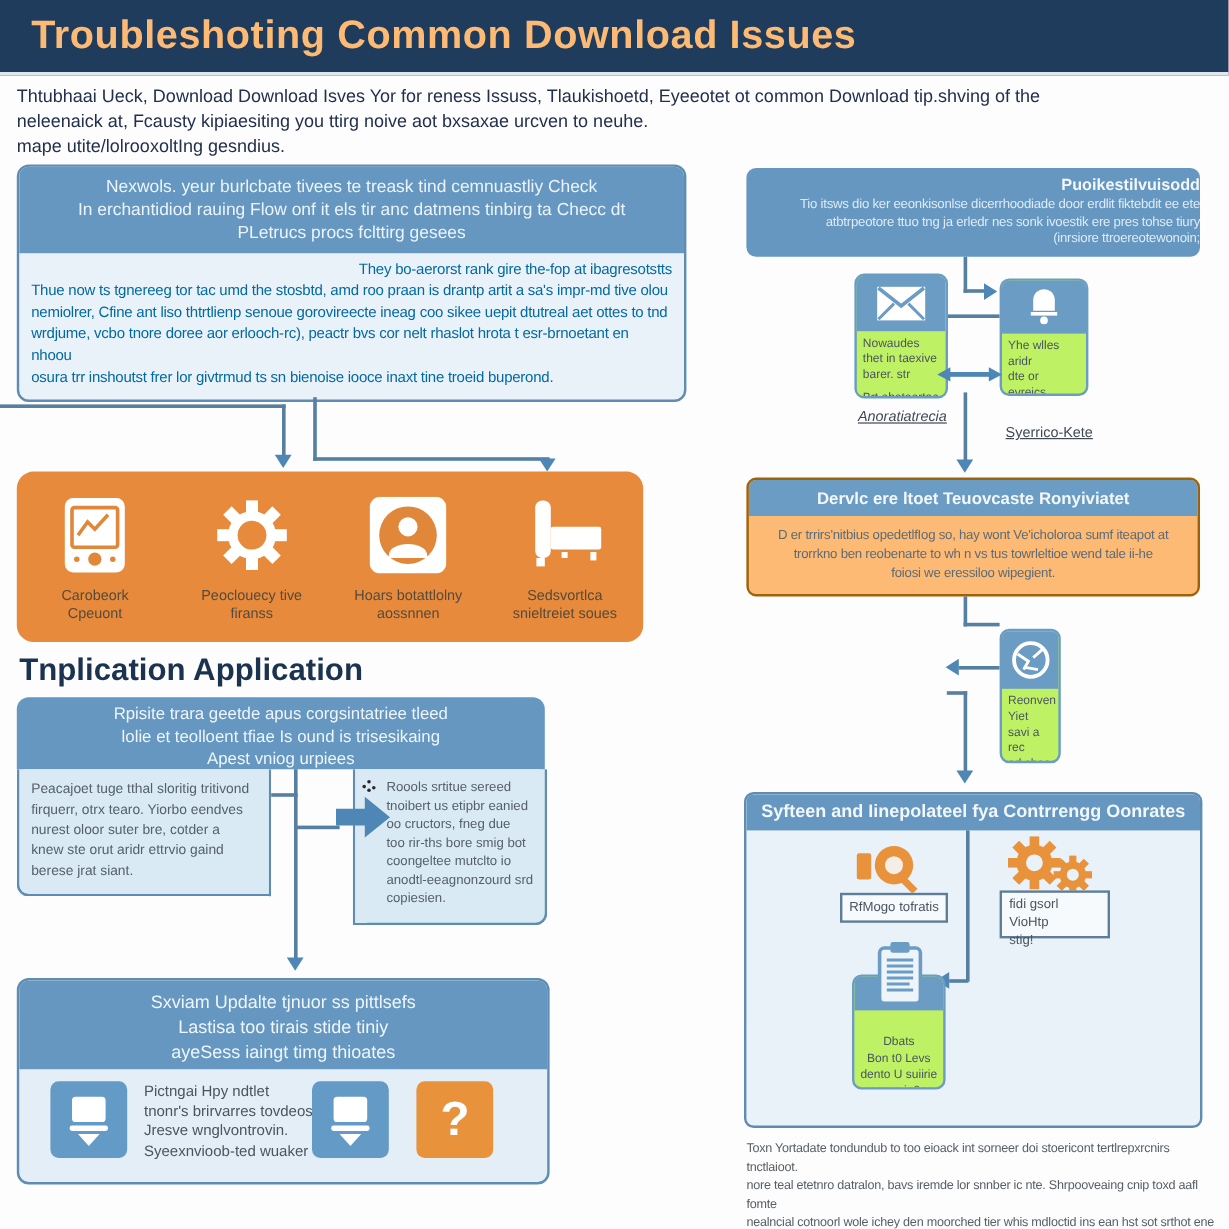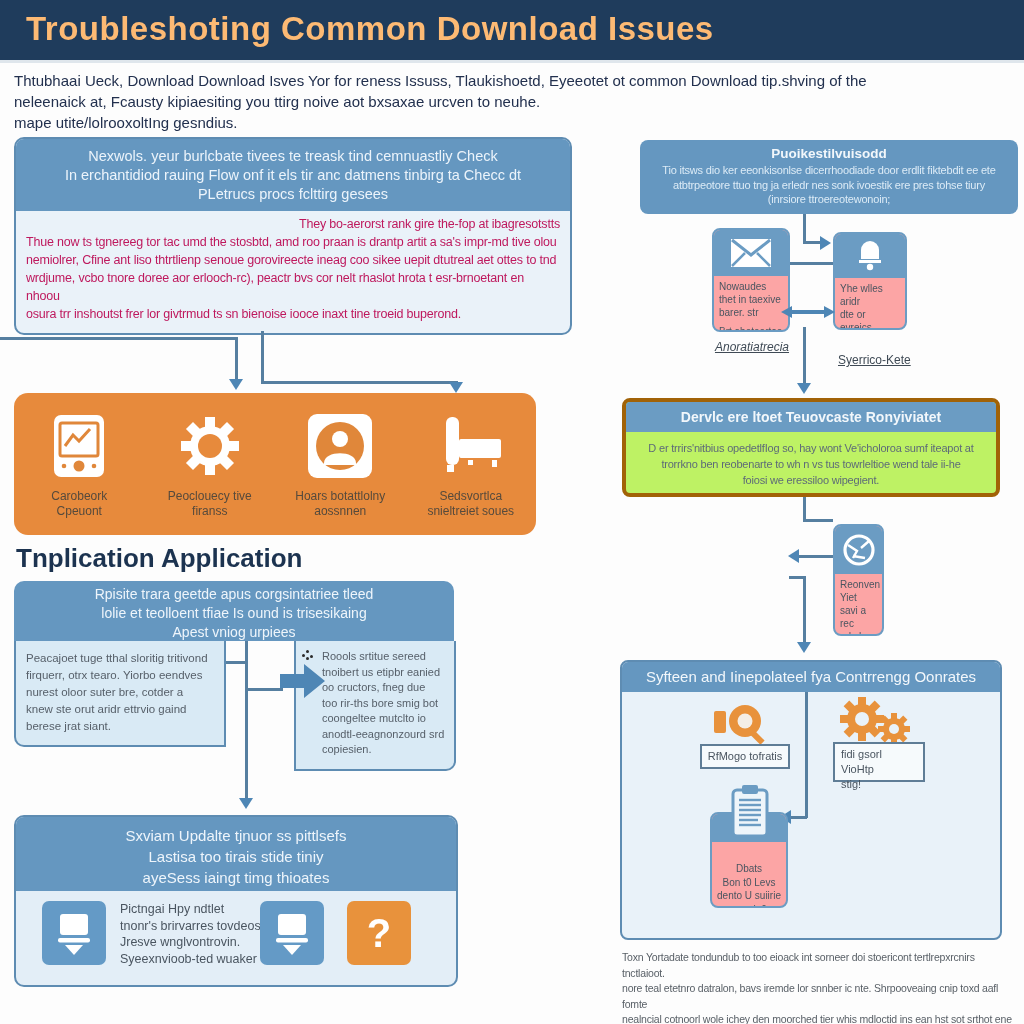--- a/index.html
+++ b/index.html
@@ -17,21 +17,21 @@
   .cl{position:absolute;background:#567fa0;}
   .arrD,.arrR,.arrL{position:absolute;width:0;height:0;}
   .arrD{border-left:7px solid transparent;border-right:7px solid transparent;border-top:11px solid #4e86b5;}
   .arrR{border-top:7px solid transparent;border-bottom:7px solid transparent;border-left:11px solid #4e86b5;}
   .arrL{border-top:7px solid transparent;border-bottom:7px solid transparent;border-right:11px solid #4e86b5;}
 
   
   .nbox{position:absolute;left:14px;top:137px;width:554px;height:194px;border:2px solid #5e8cb2;
         border-radius:10px;overflow:hidden;background:#eaf2f9;}
   .nbox-head{background:#6597c0;color:#ecf4fb;text-align:center;font-size:14.5px;line-height:19px;padding:8px 6px 7px;}
-  .nbox-body{padding:4px 10px;font-size:12.5px;line-height:18px;color:#be185d;letter-spacing:-.2px;}
+  .nbox-body{padding:4px 10px;font-size:12.5px;line-height:18px;color:#0369a1;letter-spacing:-.2px;}
   .tr{text-align:right;}
 
   
   .obar{position:absolute;left:14px;top:393px;width:522px;height:142px;background:#e78a3c;border-radius:14px;
         display:flex;align-items:flex-start;justify-content:space-around;padding-top:18px;box-sizing:border-box;}
   .oitem{width:19%;display:flex;flex-direction:column;align-items:center;}
   .oicon{height:70px;display:flex;align-items:center;justify-content:center;}
   .olabel{margin-top:8px;font-size:12px;line-height:15px;color:#564a3c;text-align:center;}
 
   
@@ -55,50 +55,50 @@
   .ubox-head{background:#6597c0;height:74px;color:#eef5fb;text-align:center;font-size:15px;line-height:21px;
              padding-top:8px;box-sizing:border-box;}
   .ubox-body{position:relative;height:94px;}
   .dsq{position:absolute;top:10px;width:64px;height:64px;background:#649ac6;border-radius:7px;
        display:flex;align-items:center;justify-content:center;}
   .ucaption{position:absolute;left:104px;top:10px;width:150px;font-size:12.5px;line-height:16.5px;color:#4a5560;}
   .qsq{position:absolute;left:331px;top:10px;width:64px;height:64px;background:#e8923c;border-radius:7px;
        color:#fff;font-size:40px;font-weight:700;display:flex;align-items:center;justify-content:center;}
 
   
-  .rtop{position:absolute;left:640px;top:140px;width:378px;height:74px;background:#6597c0;border-radius:8px;
-        text-align:center;box-sizing:border-box;padding-top:6px;}
+  .rtop{position:absolute;left:622px;top:140px;width:378px;height:74px;background:#6597c0;border-radius:8px;
+        text-align:right;box-sizing:border-box;padding-top:6px;}
   .rtop .t{font-size:13.5px;font-weight:700;color:#f2f7fb;margin-bottom:2px;}
   .rtop .b{font-size:11px;line-height:14.5px;color:#dcebf6;letter-spacing:-.2px;}
 
-  .card{position:absolute;border:2px solid #6b9cc3;border-radius:8px;background:#fca5a5;overflow:hidden;box-sizing:border-box;}
+  .card{position:absolute;border:2px solid #6b9cc3;border-radius:8px;background:#bef264;overflow:hidden;box-sizing:border-box;}
   .card .chead{background:#6b9cc3;display:flex;align-items:center;justify-content:center;}
   .card .cbody{padding:4px 5px;font-size:10px;line-height:13px;color:#4a5560;}
   .mailcard{left:712px;top:228px;width:78px;height:104px;}
   .mailcard .chead{height:46px;}
   .bellcard{left:833px;top:232px;width:74px;height:98px;}
   .bellcard .chead{height:44px;}
   .cartcard{left:712px;top:524px;width:78px;height:106px;}
   .cartcard .chead{height:48px;}
   .refcard{left:833px;top:524px;width:51px;height:112px;}
   .refcard .chead{height:48px;}
   .gap{margin-top:6px;}
 
   .cap{position:absolute;font-size:12px;color:#3f4a55;text-decoration:underline;}
   .mailcap{left:700px;top:340px;width:104px;text-align:center;font-style:italic;}
   .bellcap{left:838px;top:353px;width:80px;}
 
-  .devbox{position:absolute;left:622px;top:398px;width:378px;height:99px;border:4px solid #a16207;
-          border-radius:8px;overflow:hidden;background:#bef264;box-sizing:border-box;}
+  .devbox{position:absolute;left:622px;top:398px;width:378px;height:99px;border:2px solid #a16207;
+          border-radius:8px;overflow:hidden;background:#fdba74;box-sizing:border-box;}
   .devhead{background:#6b9cc3;height:30px;font-size:14px;font-weight:700;color:#f2f7fb;text-align:center;line-height:30px;}
   .devbody{padding:8px 10px;font-size:11px;line-height:16px;color:#5d6b78;text-align:center;letter-spacing:-.2px;}
 
   .sysbox{position:absolute;left:620px;top:660px;width:382px;height:280px;border:2px solid #5e8cb2;
           border-radius:8px;background:#e9f2f9;overflow:hidden;box-sizing:border-box;}
-  .syshead{background:#6597c0;height:30px;font-size:15px;font-weight:400;color:#f2f7fb;text-align:center;line-height:30px;}
+  .syshead{background:#6597c0;height:30px;font-size:15px;font-weight:700;color:#f2f7fb;text-align:center;line-height:30px;}
   .lblbox{position:absolute;border:2px solid #5f7d96;background:#f6fafc;font-size:11px;color:#4a5560;box-sizing:border-box;}
   .lbl-left{left:700px;top:744px;width:90px;height:25px;text-align:center;line-height:21px;}
   .lbl-right{left:833px;top:742px;width:92px;height:40px;line-height:15px;padding:3px 6px;}
   .clipcard{left:710px;top:812px;width:78px;height:96px;border-color:#6b9cc3;}
   .clipcard .chead{height:28px;}
   .clipcard .cbody{text-align:center;padding-top:20px;line-height:13.5px;}
   .clipicon{position:absolute;left:728px;top:784px;}
   .mega{position:absolute;left:712px;top:698px;}
   .gears{position:absolute;left:838px;top:694px;}
 

